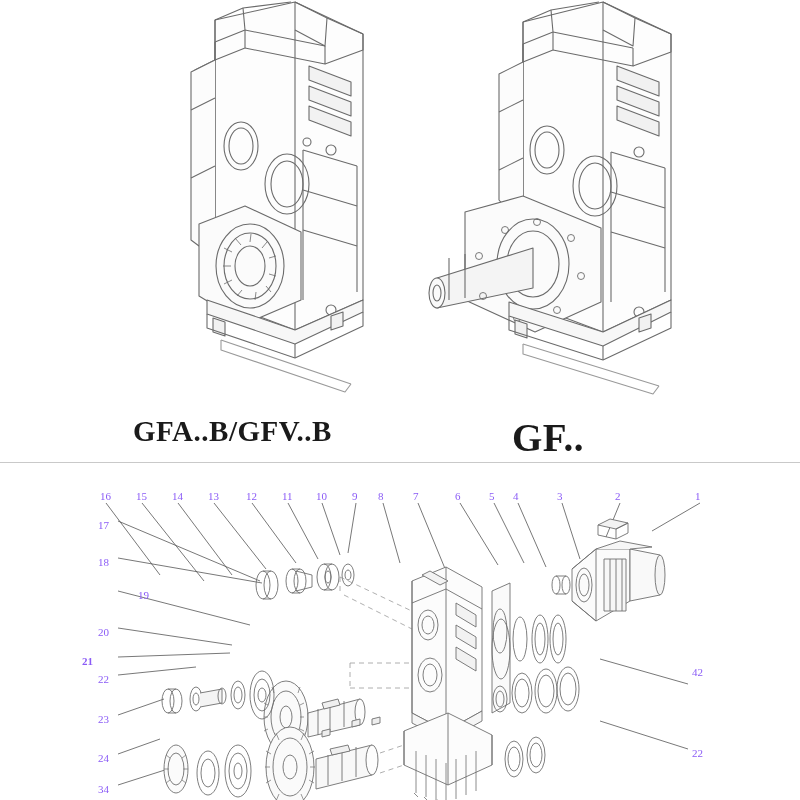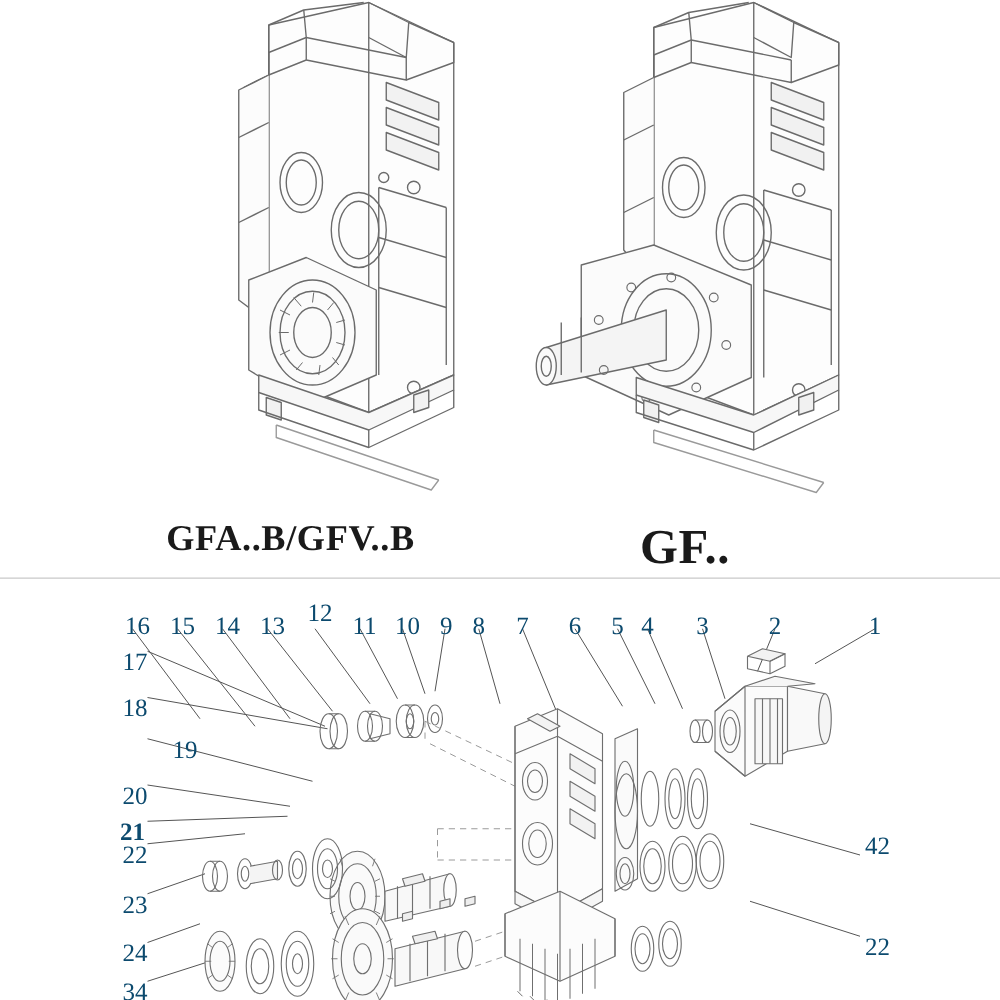--- a/index.html
+++ b/index.html
@@ -24,22 +24,22 @@
 
   
   #divider{position:absolute;left:0;top:462px;width:800px;height:1px;background:#c9c9c9;}
 
   
   #exploded{position:absolute;left:0;top:463px;width:800px;height:337px;}
 
   .num{
     position:absolute;
     font-family:"Liberation Serif",serif;
-    font-size:20px;
-    color:#0c4a6e;
+    font-size:11px;
+    color:#8b5cf6;
     white-space:nowrap;
   }
 </style>
 </head>
 <body>
 
 <div id="page">
 
   <div id="top-area">
 
@@ -378,37 +378,37 @@
           <path d="M380 310 L404 302"></path>
         </g>
       </g>
     </svg>
 
     <div id="callout-layer">
         <div class="num" style="left: 100px; top: 27px;">16</div>
         <div class="num" style="left: 136px; top: 27px;">15</div>
         <div class="num" style="left: 172px; top: 27px;">14</div>
         <div class="num" style="left: 208px; top: 27px;">13</div>
-        <div class="num" style="left: 246px; top: 17px;">12</div>
+        <div class="num" style="left: 246px; top: 27px;">12</div>
         <div class="num" style="left: 282px; top: 27px;">11</div>
         <div class="num" style="left: 316px; top: 27px;">10</div>
         <div class="num" style="left: 352px; top: 27px;">9</div>
         <div class="num" style="left: 378px; top: 27px;">8</div>
         <div class="num" style="left: 413px; top: 27px;">7</div>
         <div class="num" style="left: 455px; top: 27px;">6</div>
         <div class="num" style="left: 489px; top: 27px;">5</div>
         <div class="num" style="left: 513px; top: 27px;">4</div>
         <div class="num" style="left: 557px; top: 27px;">3</div>
         <div class="num" style="left: 615px; top: 27px;">2</div>
         <div class="num" style="left: 695px; top: 27px;">1</div>
         <div class="num" style="left: 98px; top: 56px;">17</div>
         <div class="num" style="left: 98px; top: 93px;">18</div>
         <div class="num" style="left: 98px; top: 126px; margin-left: 40px;">19</div>
         <div class="num" style="left: 98px; top: 163px;">20</div>
-        <div class="num" style="left: 96px; top: 192px; font-weight: bold;">21</div>
+        <div class="num" style="left: 82px; top: 192px; font-weight: bold;">21</div>
         <div class="num" style="left: 98px; top: 210px;">22</div>
         <div class="num" style="left: 98px; top: 250px;">23</div>
         <div class="num" style="left: 98px; top: 289px;">24</div>
         <div class="num" style="left: 98px; top: 320px;">34</div>
         <div class="num" style="left: 692px; top: 203px;">42</div>
         <div class="num" style="left: 692px; top: 284px;">22</div>
       </div>
   </div>
 </div>
 

